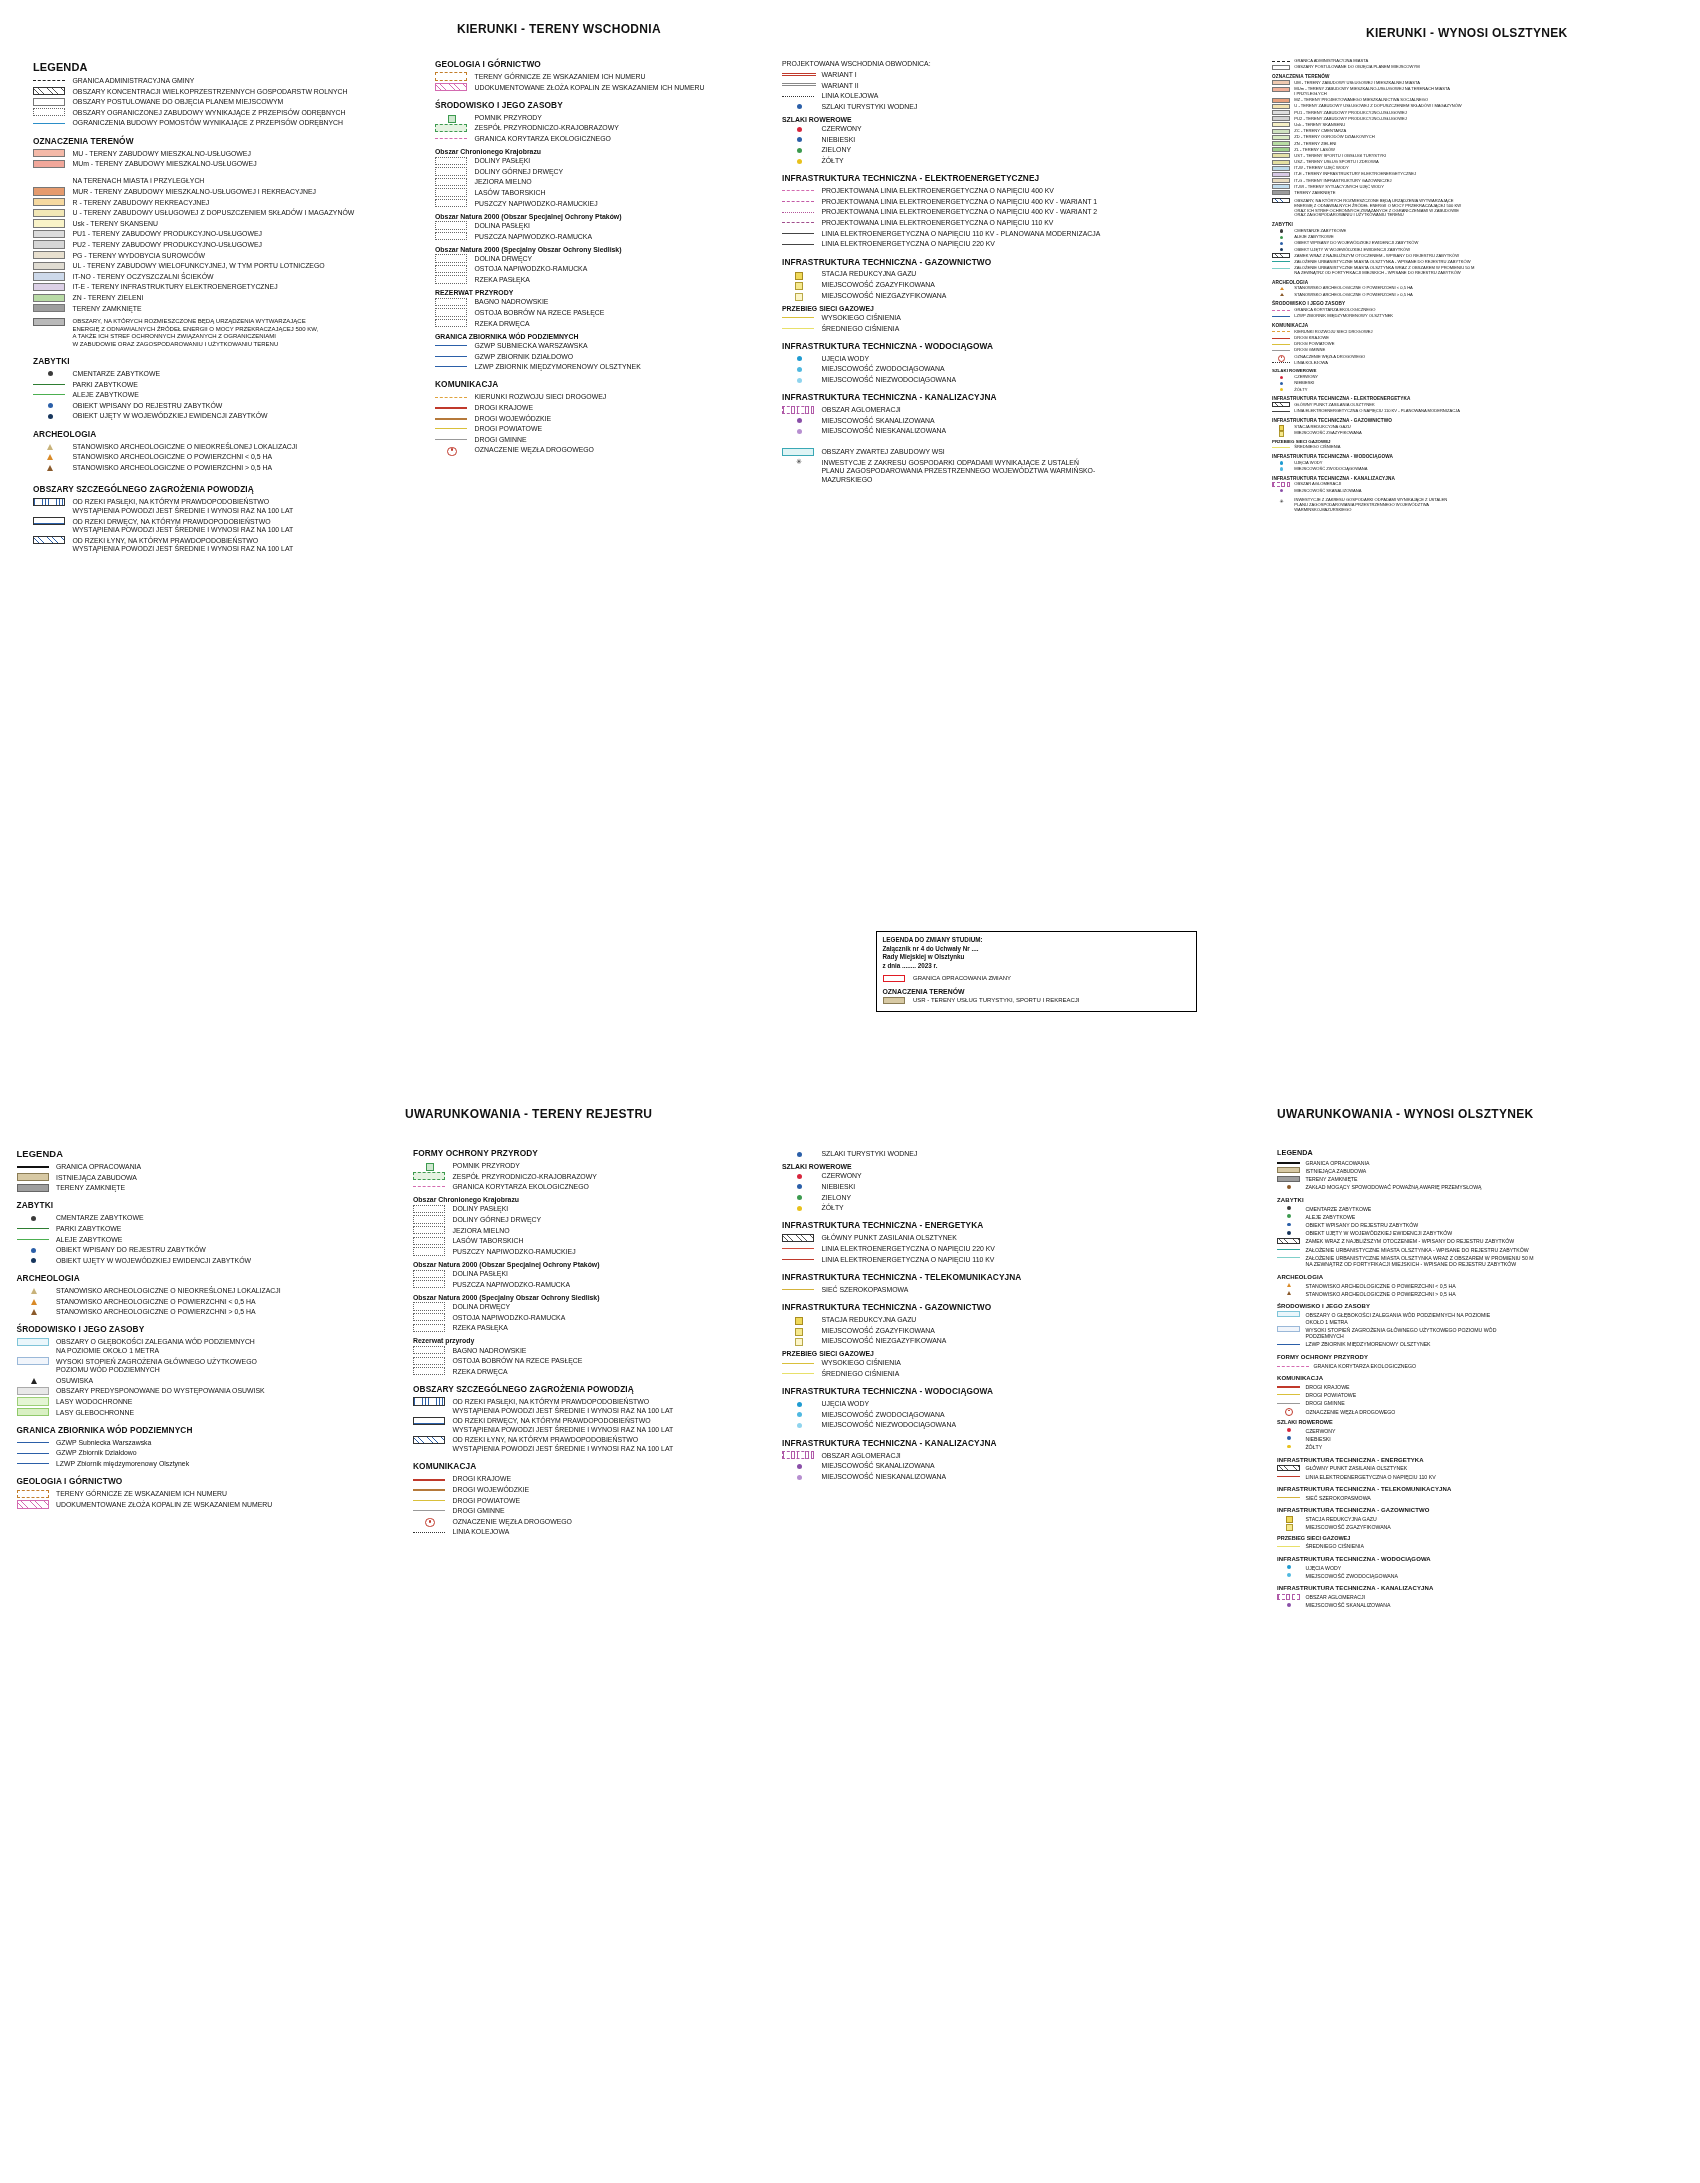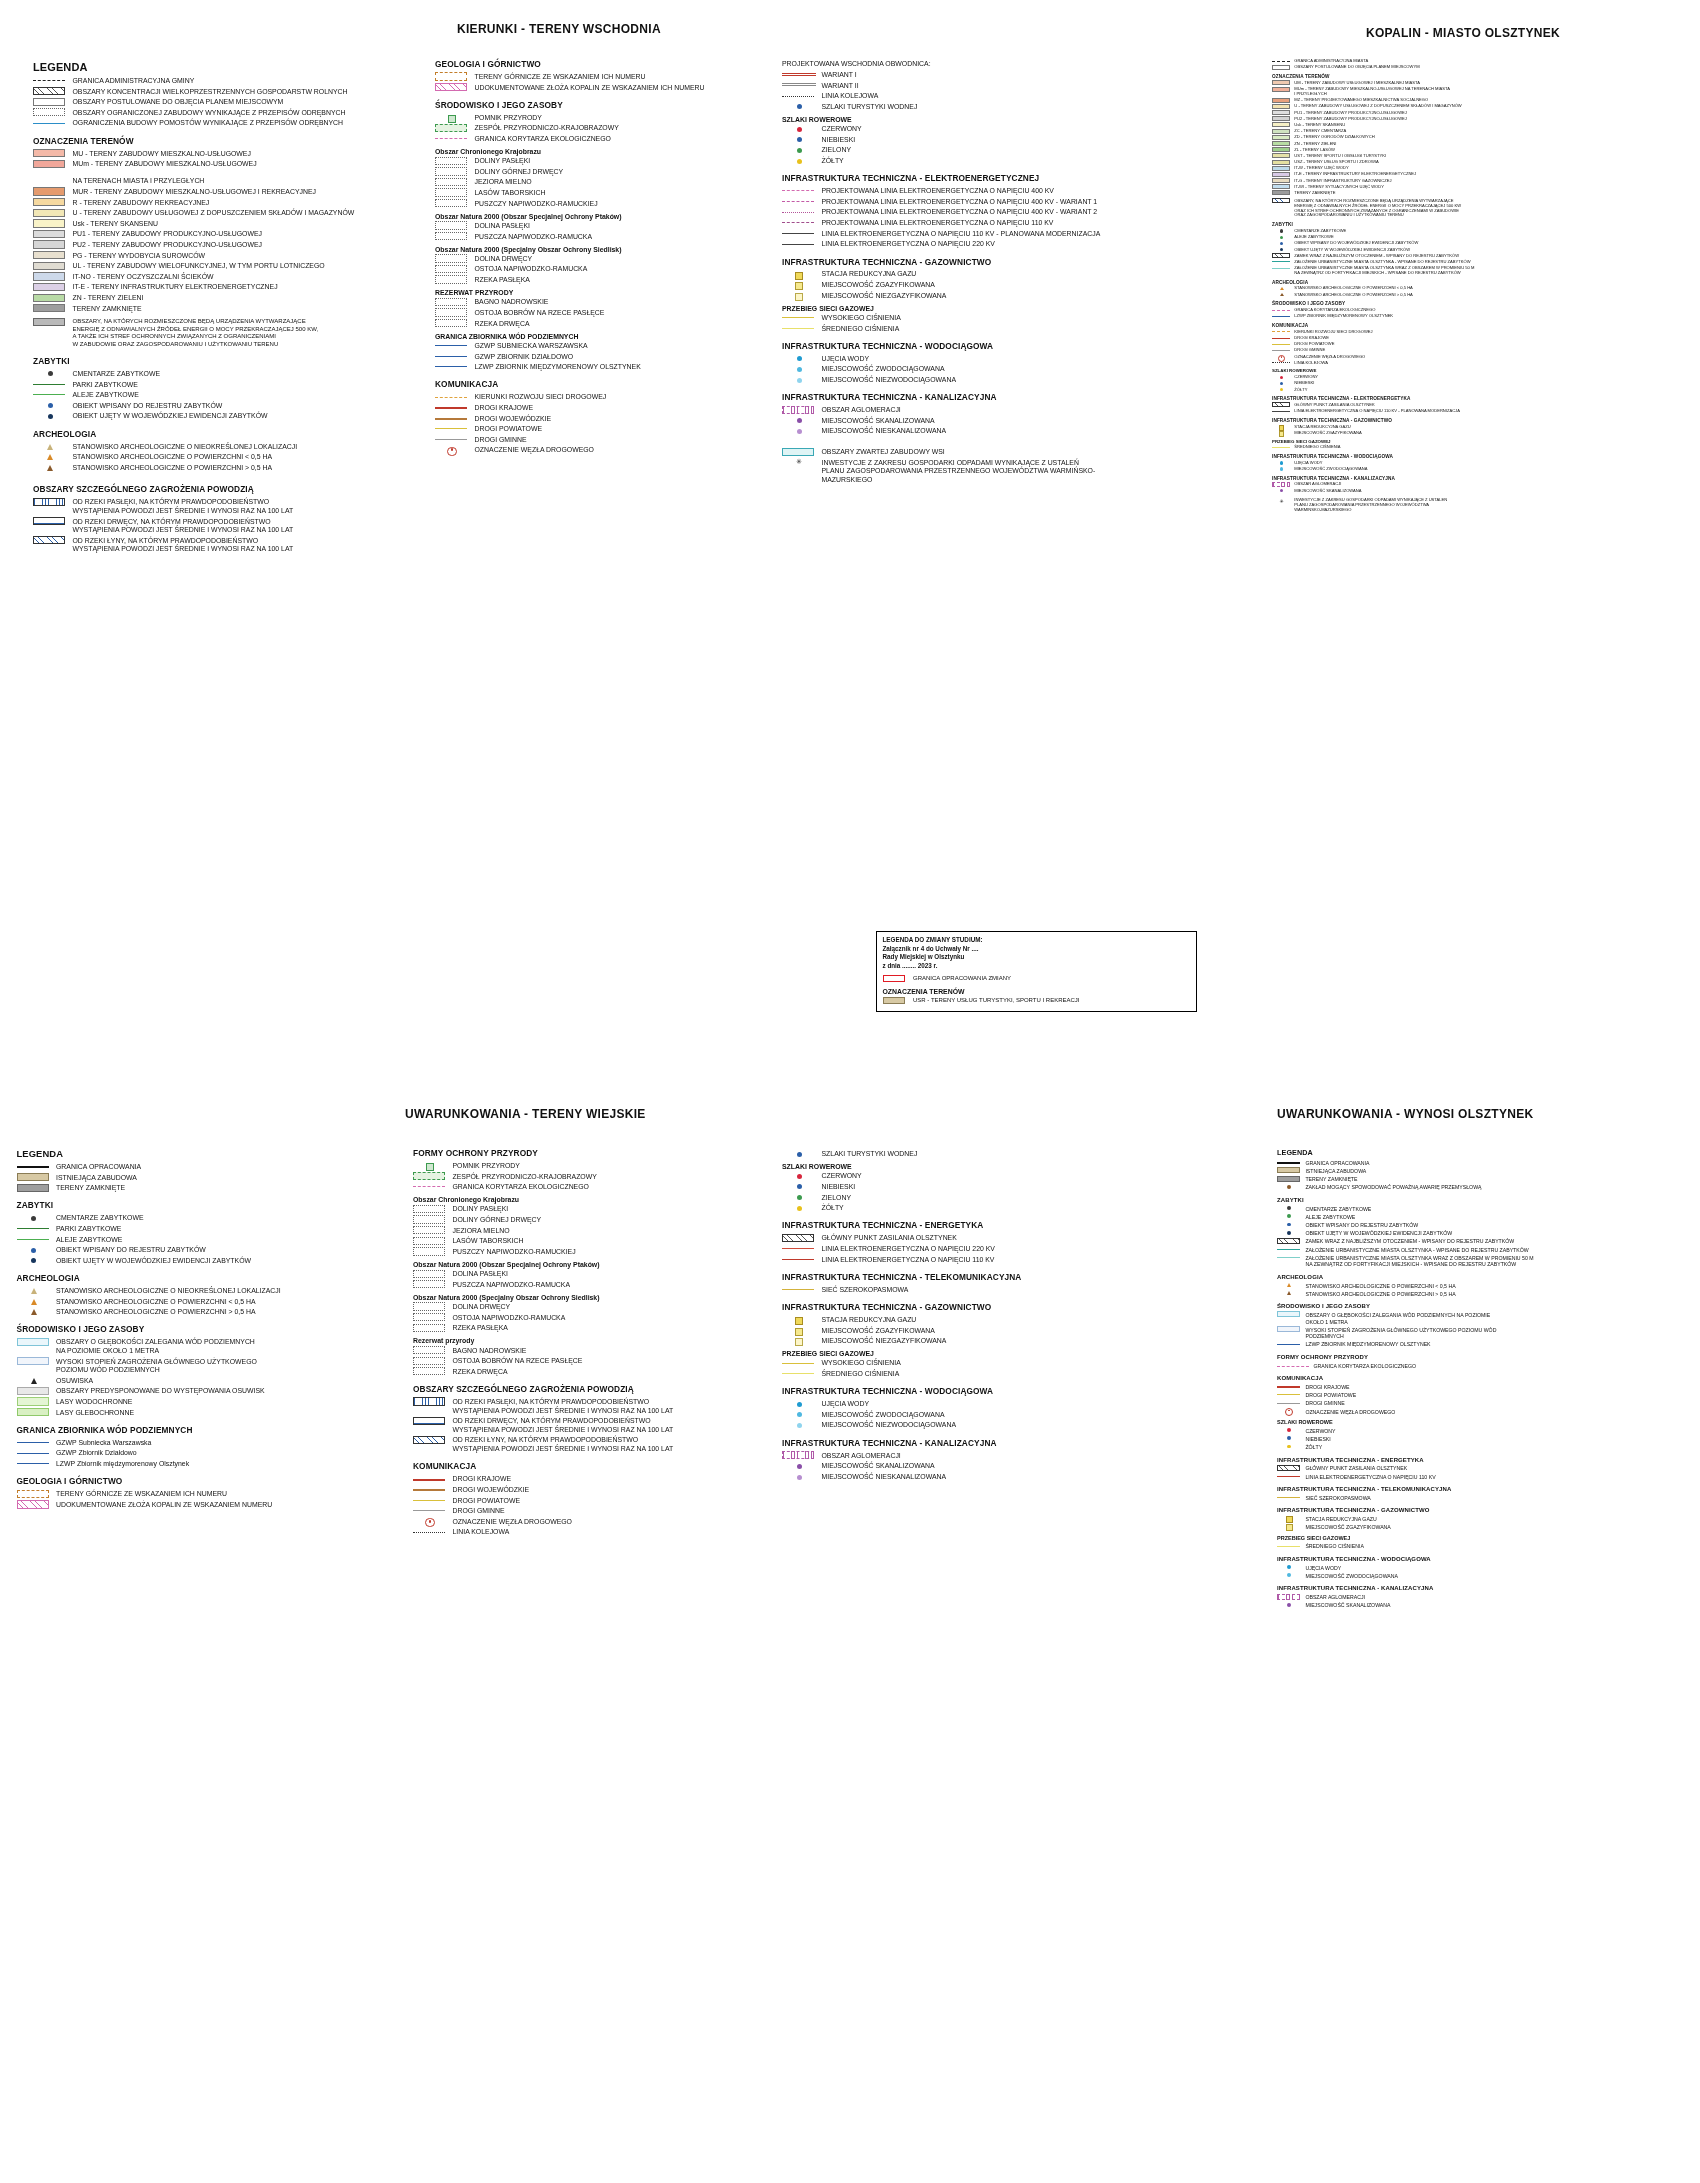--- a/index.html
+++ b/index.html
@@ -71,22 +71,22 @@
 
   .boxnote{border:0.6px solid #000;padding:4.4px 5.5px;background:#fff;}
   .boxnote .ttl{font-size:6.3px;font-weight:bold;line-height:1.35;}
 </style>
 </head>
 <body>
 
 <div class="page">
 
   <div class="col title" style="left:457px;top:22px;">KIERUNKI - TERENY WSCHODNIA</div>
-  <div class="col title" style="left:1366px;top:26.4px;">KOPALIN - MIASTO OLSZTYNEK</div>
-  <div class="col title" style="left:405px;top:1107px;">UWARUNKOWANIA - TERENY WIEJSKIE</div>
+  <div class="col title" style="left:1366px;top:26.4px;">KIERUNKI - WYNOSI OLSZTYNEK</div>
+  <div class="col title" style="left:405px;top:1107px;">UWARUNKOWANIA - TERENY REJESTRU</div>
   <div class="col title" style="left:1277px;top:1107px;">UWARUNKOWANIA - WYNOSI OLSZTYNEK</div>
 
   <div class="col" style="left:33px;top:61px;width:396px;">
     <div class="sect" style="font-size:11px;margin-top:0;">LEGENDA</div>
 
     <div class="row">
       <div class="sym">
           <div class="line" style="border-top:1.7px dashed #222;"></div>
         </div>
       <div class="lbl">GRANICA ADMINISTRACYJNA GMINY</div>

